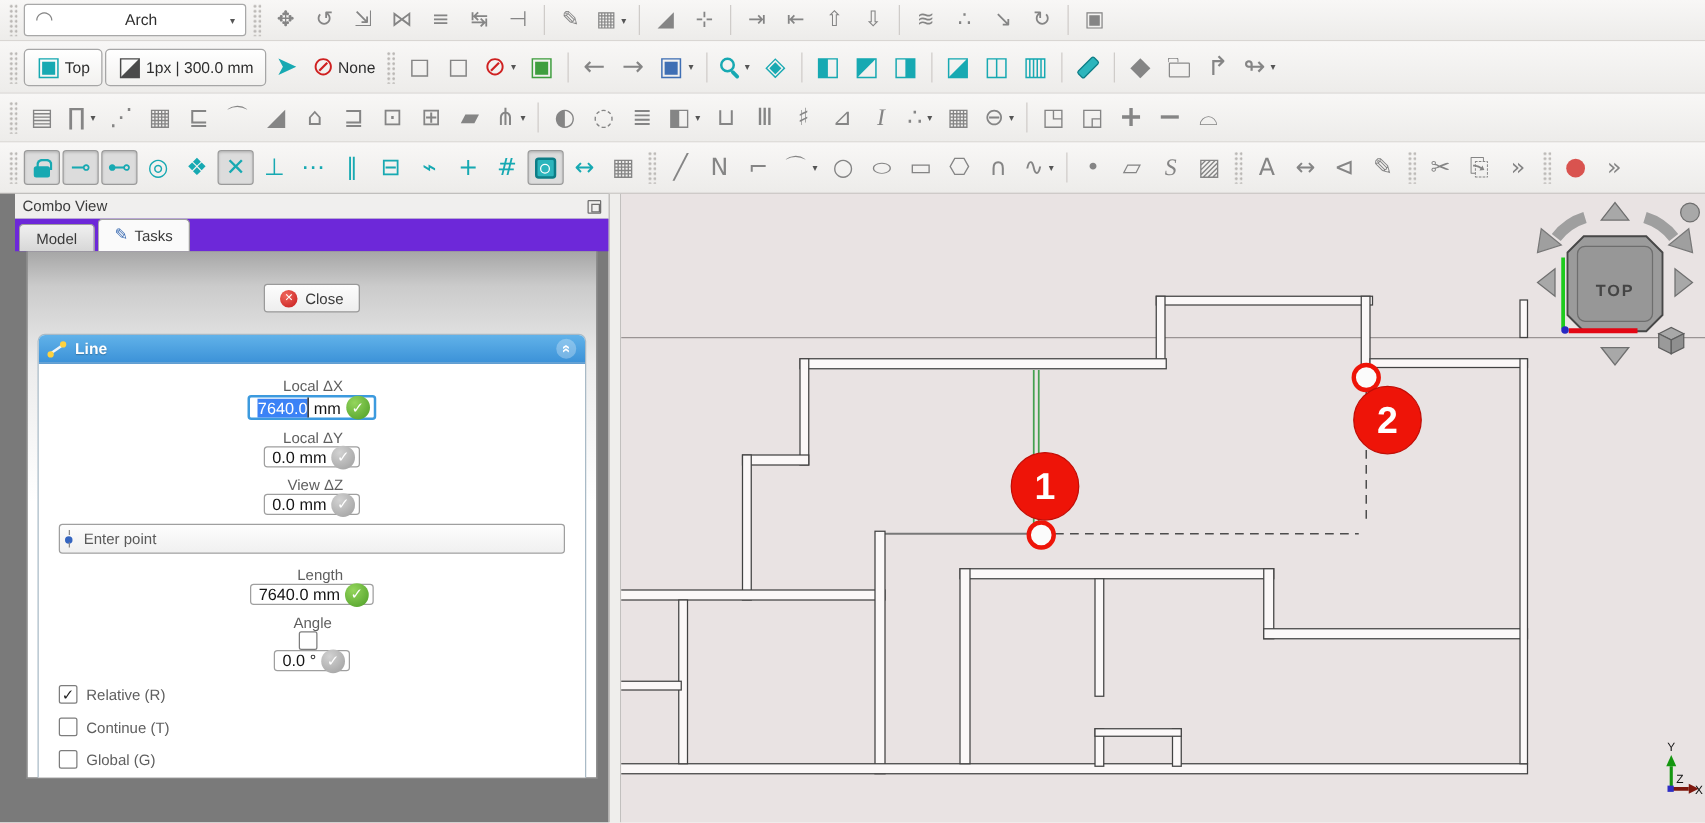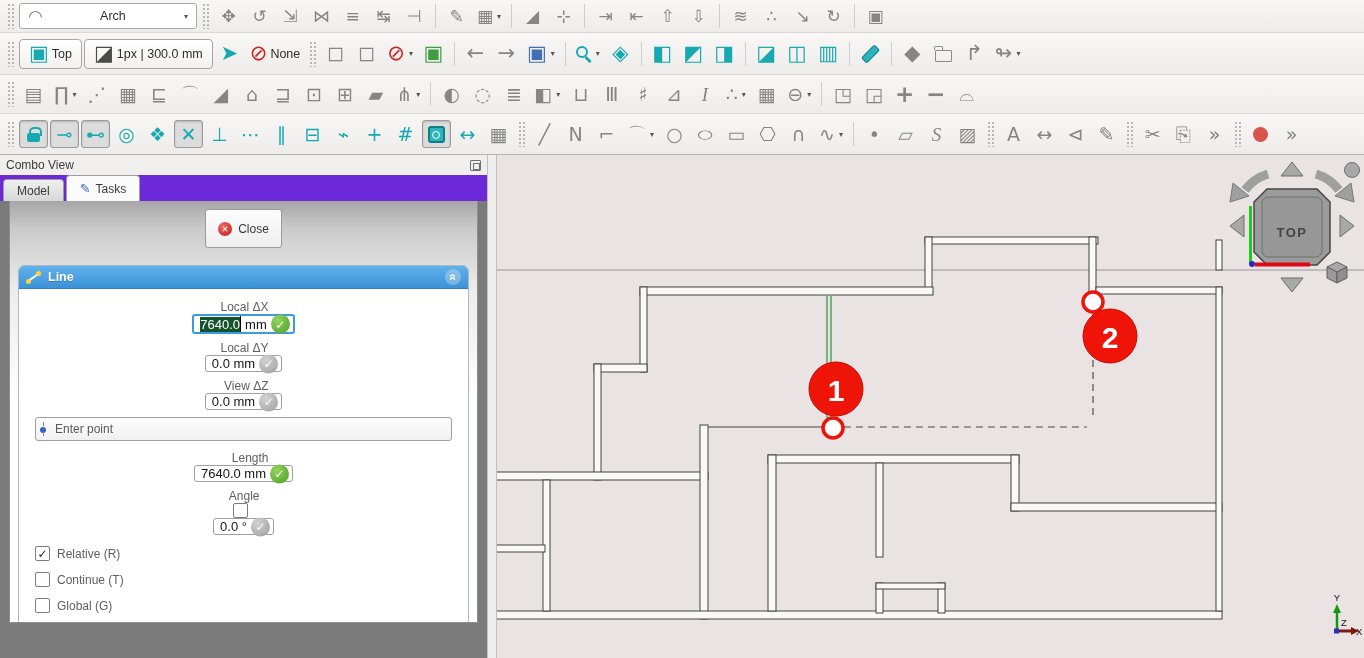--- a/index.html
+++ b/index.html
@@ -42,34 +42,34 @@
   .shape-folder{width:17px;height:12px;border:1.5px solid #8a8a8a;border-radius:1px;position:relative;margin-top:4px;}
   .shape-folder::before{content:"";position:absolute;top:-4.5px;left:-1.5px;width:7px;height:3px;
     border:1.5px solid #8a8a8a;border-bottom:none;border-radius:2px 2px 0 0;}
   .shape-magnifier{width:12px;height:12px;border:2.5px solid #17a9b2;border-radius:50%;position:relative;margin:0 4px 4px 0;}
   .shape-magnifier::after{content:"";position:absolute;right:-6px;bottom:-5px;width:8px;height:3px;background:#17a9b2;transform:rotate(45deg);border-radius:2px;}
 
   
   .main { display:flex; width:1364px; height:503px; }
 
   
-  .combo-view { width:487px; height:503px; background:#7a7a7a; display:flex; flex-direction:column; }
+  .combo-view { width:487px; height:503px; background:#7a7a7a; display:flex; flex-direction:column;padding-left:12px; }
   .cv-title { height:20px; background:#f0efee; display:flex; align-items:center; padding:0 6px; color:#3c3c3c; }
   .cv-float { margin-left:auto; width:11px; height:11px; border:1.5px solid #6f6f6f; border-radius:1px; position:relative; }
   .cv-float::after{content:"";position:absolute;left:2px;top:2px;width:5px;height:5px;border:1px solid #6f6f6f;}
   .cv-tabs { height:26px; background:#6d28d9; display:flex; align-items:flex-end; padding:0 3px; }
   .tab { height:22px; display:flex; align-items:center; gap:5px; padding:0 13px; margin-right:2px;
     border:1px solid #9d9d9d; border-bottom:none; border-radius:4px 4px 0 0;
     background:linear-gradient(#f0f0f0,#d7d7d7); color:#3a3a3a; }
   .tab.active { height:26px; background:#fafafa; }
   .tab .glyph{font-size:13px;}
   .cv-content { margin:0 9px; height:422px; border:1px solid #8e8e8e; border-top:none; overflow:hidden;
     background:linear-gradient(180deg,#a6a6a6 0px,#cbcbcb 28px,#ececec 90px,#ffffff 200px); }
 
-  .close-btn { display:flex; align-items:center; gap:6px; margin:8px auto 0; padding:0 12px; height:39px;
+  .close-btn { display:flex; align-items:center; gap:6px; margin:26px auto 0; padding:0 12px; height:23px;
     border:1px solid #9a9a9a; border-radius:3px; background:linear-gradient(#fdfdfd,#eeeeee);
     font-size:12px; color:#3a3a3a; font-family:inherit; }
   .close-ico { width:14px; height:14px; border-radius:50%; color:#fff; font-size:8.5px; font-weight:bold;
     background:radial-gradient(circle at 35% 30%, #f0685e, #c51a1a);
     display:flex; align-items:center; justify-content:center; }
   .close-ico::after{content:"✕";}
 
   .line-panel { margin:17px 8px 0; background:#fff; border:1px solid #a9bac6; border-radius:6px; overflow:hidden; }
   .lp-header { height:23px; display:flex; align-items:center; gap:6px; padding:0 7px;
     background:linear-gradient(#61b2e9,#3c92d8); border-bottom:1px solid #2f7fc2; }
@@ -80,21 +80,21 @@
   .collapse-ico { margin-left:auto; width:16px; height:16px; border-radius:50%; background:rgba(255,255,255,.28);
     color:#fff; font-weight:bold; display:flex; align-items:center; justify-content:center; }
   .collapse-ico::after{content:"«"; transform:rotate(90deg); font-size:12px; margin-top:-1px;}
 
   .lp-body { padding:11px 9px 14px; }
   .field-row { display:flex; align-items:center; margin-bottom:7px;flex-direction:column; }
   .field-label { width:56px; text-align:right; margin-right:6px; color:#5f5f5f; font-size:12px; white-space:nowrap; }
   .field-input { flex:1; height:26px; border:1px solid #9f9f9f; border-radius:3px; background:#fff;
     display:flex; align-items:center; padding:0 26px 0 6px; font-size:13px; color:#141414; position:relative; }
   .field-input.focused { border:2px solid #3c9ade; }
-  .sel { background:#14532d; color:#fff; }
+  .sel { background:#3b82f6; color:#fff; }
   .cursorbar { width:1px; height:16px; background:#000; margin-right:4px; }
   .unit { color:#141414; }
   .check { position:absolute; right:3px; top:50%; transform:translateY(-50%);
     width:19px; height:19px; border-radius:50%; color:#fff; font-size:12px; font-weight:bold;
     display:flex; align-items:center; justify-content:center; }
   .check::after{content:"✓";}
   .check.green { background:radial-gradient(circle at 35% 30%, #94d55c, #4c9d26); }
   .check.gray  { background:radial-gradient(circle at 35% 30%, #d2d2d2, #9d9d9d); }
 
   .enter-point { display:flex; align-items:center; justify-content:flex-start; gap:6px; width:calc(100% - 14px);

